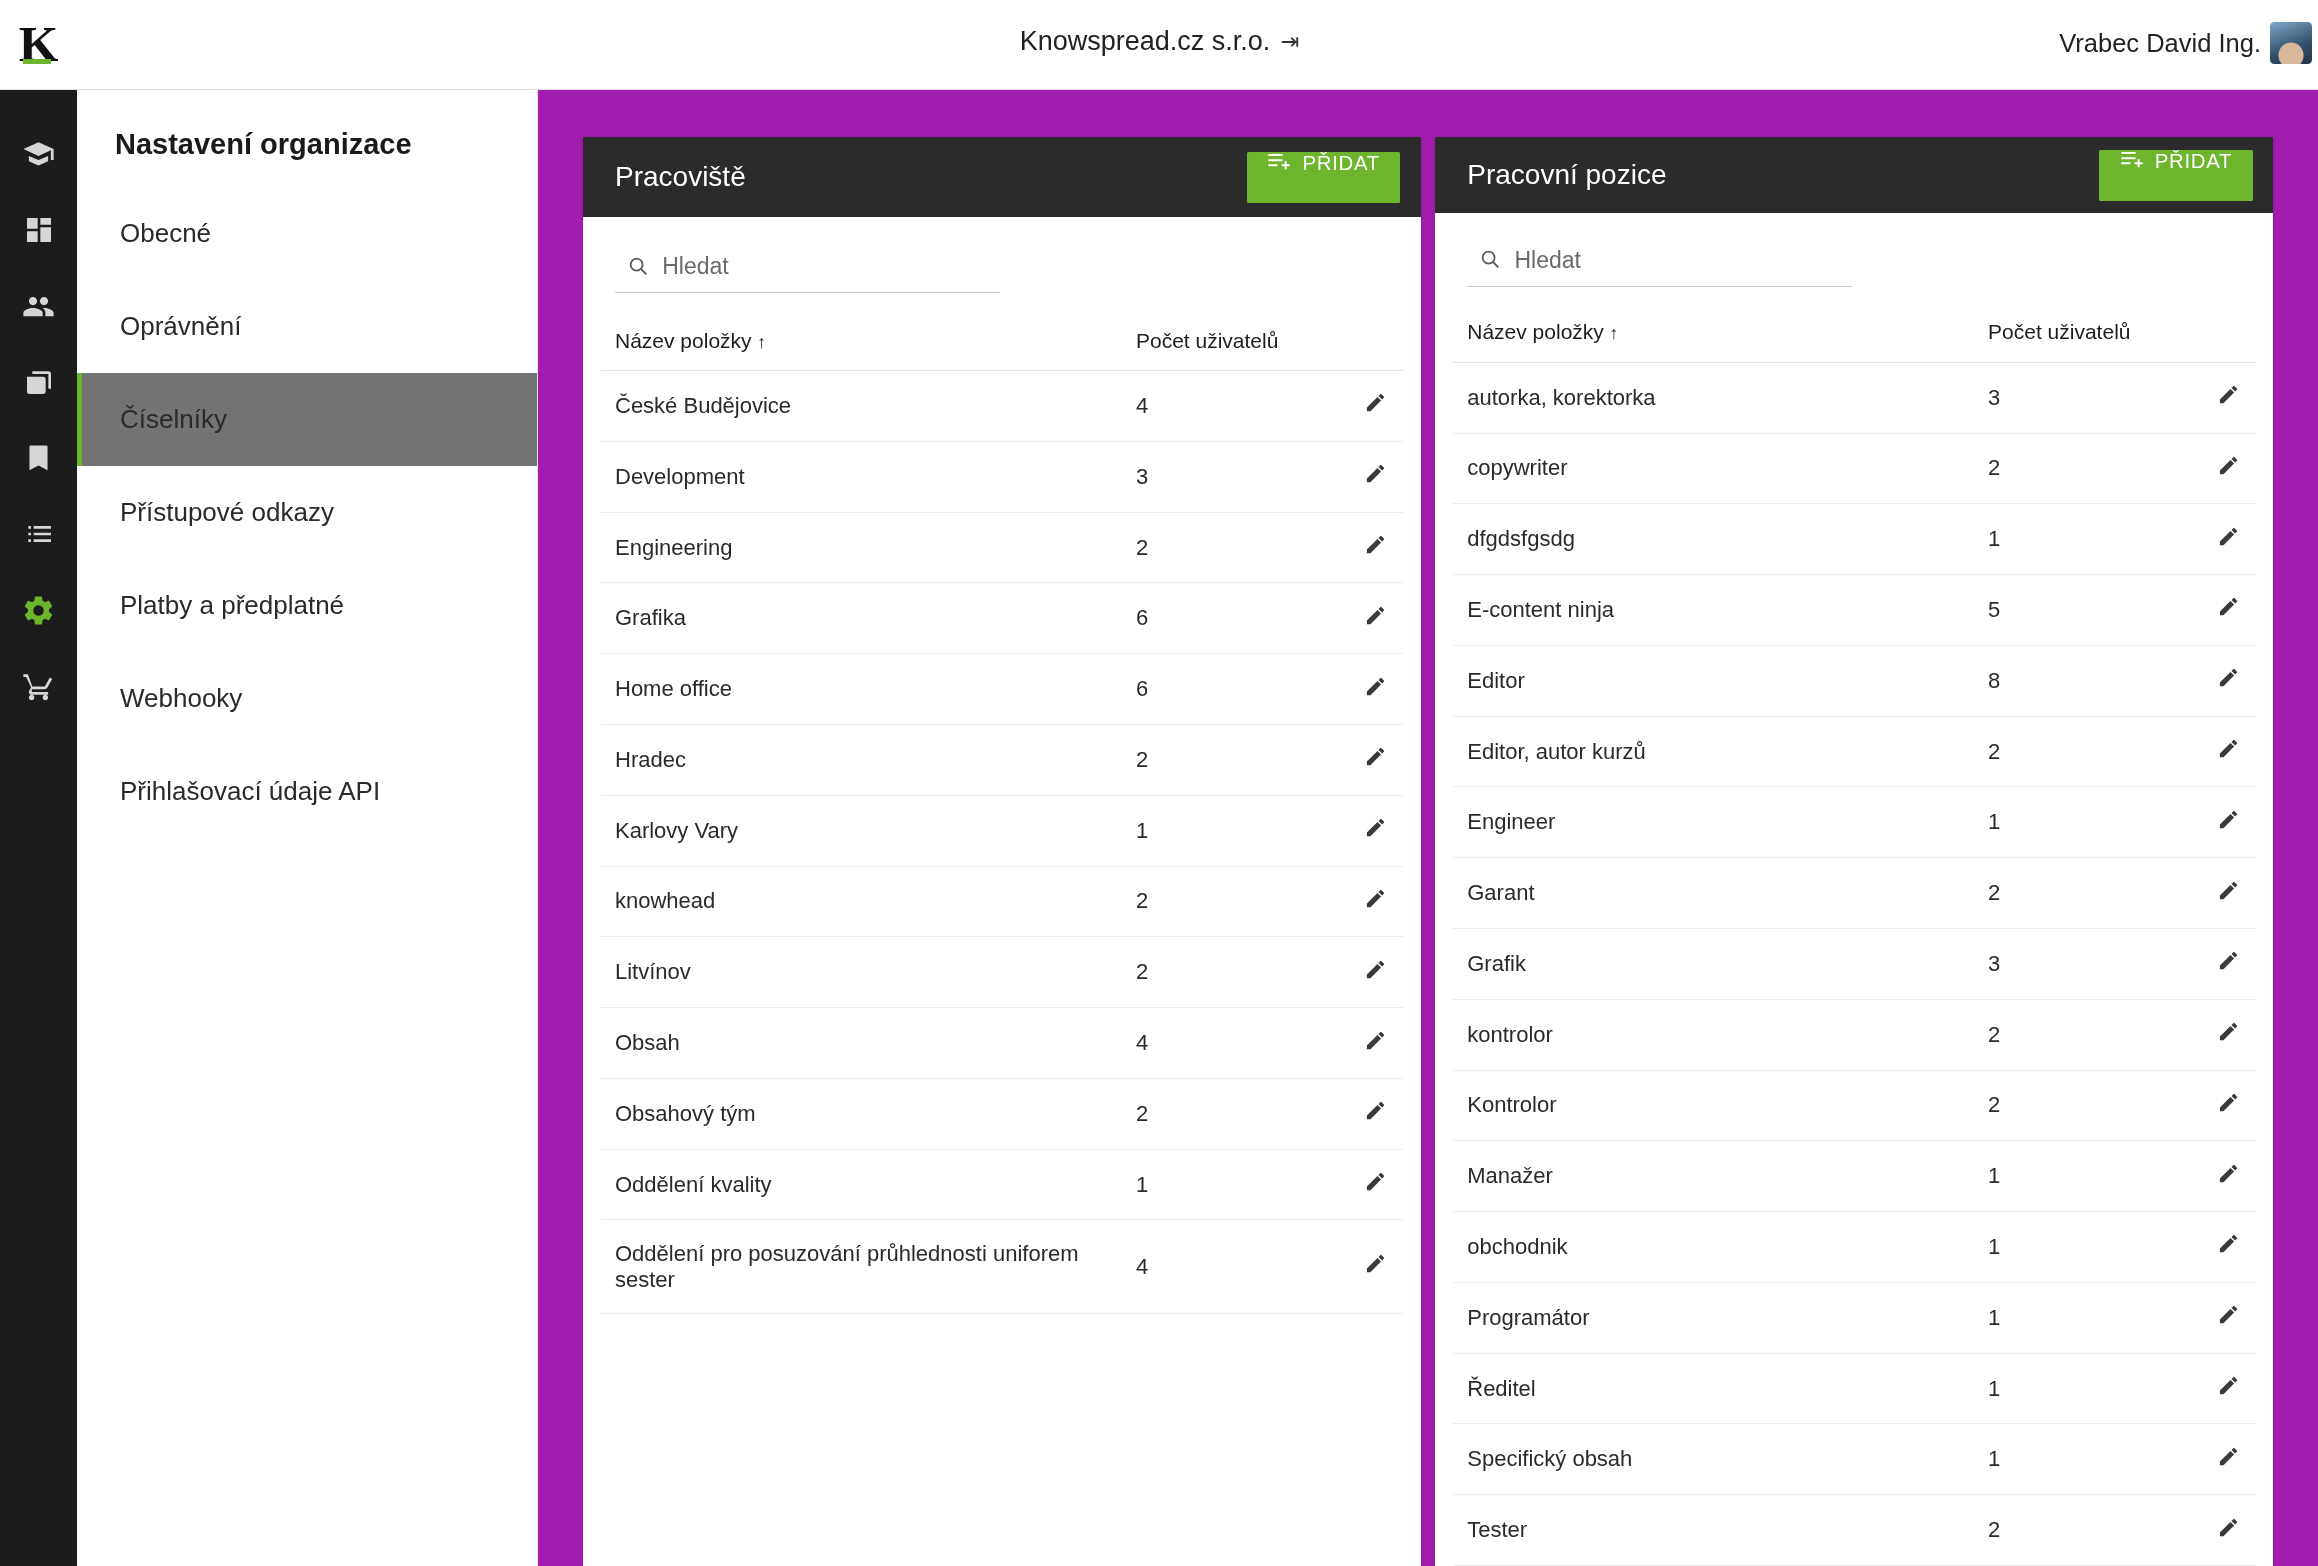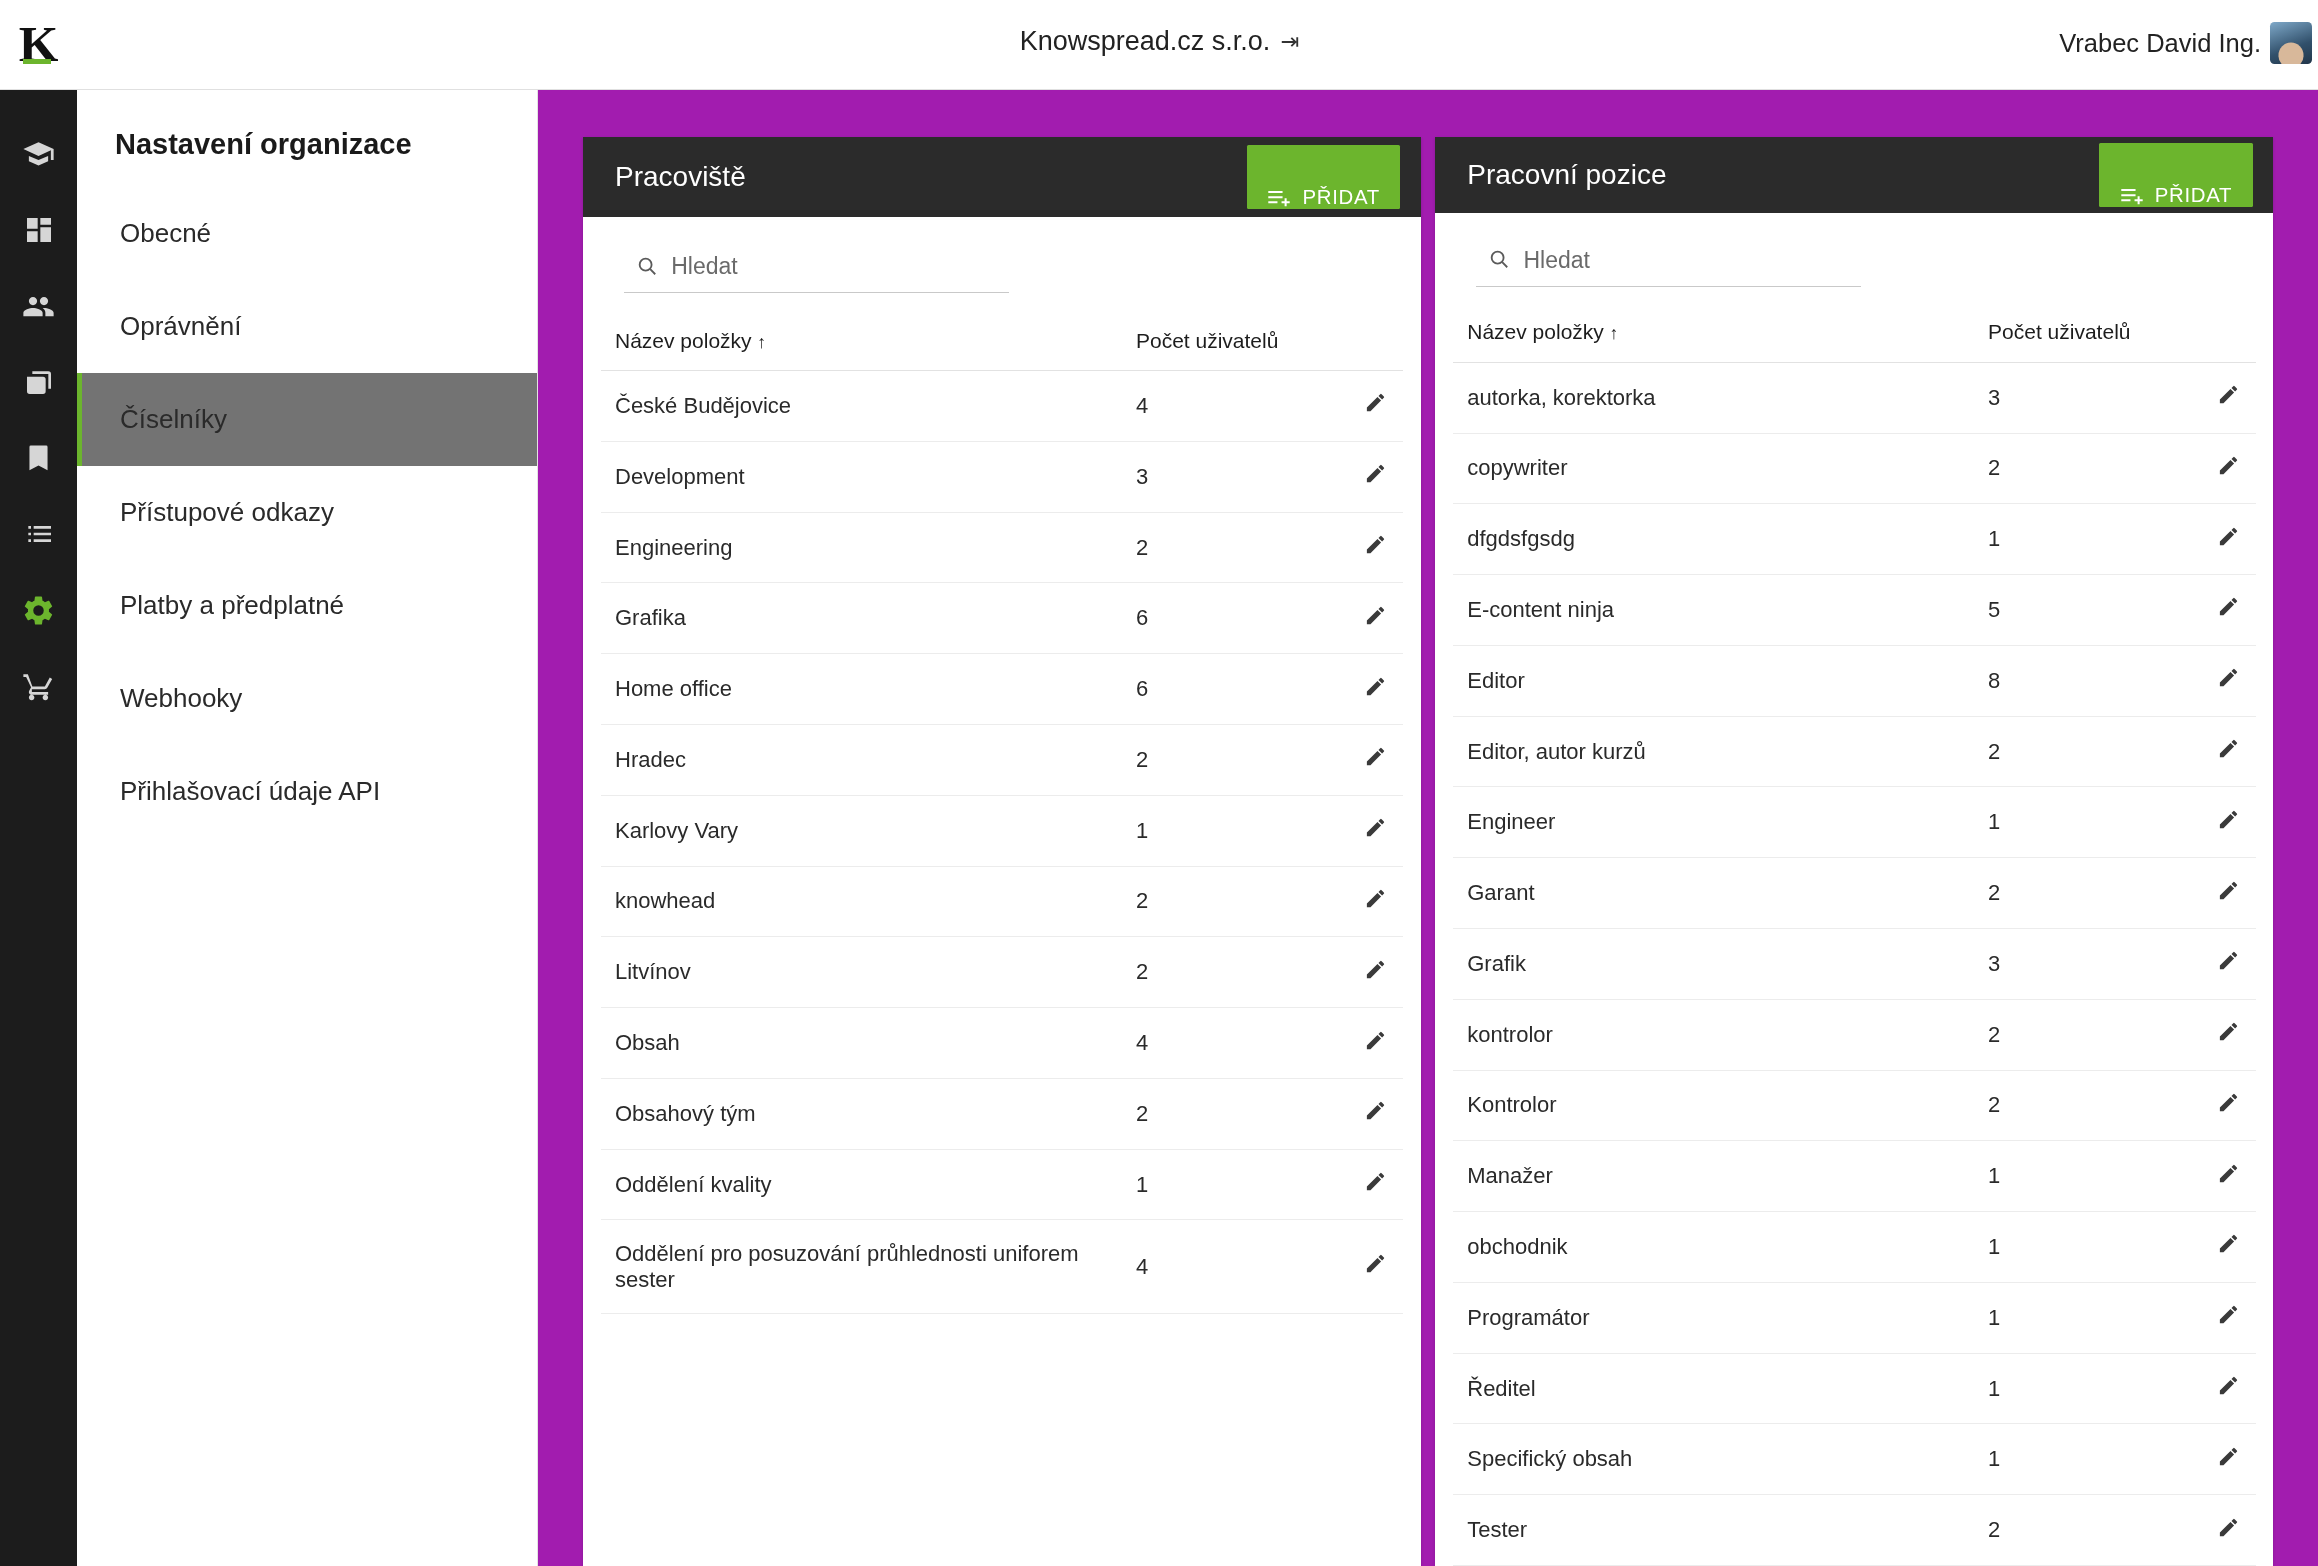--- a/index.html
+++ b/index.html
@@ -147,38 +147,37 @@
     padding: 0 20.4px 0 32px;
   }
   .card-title {
     color: #ffffff;
     font-size: 28px;
   }
   .add-button {
     background: #6cb52d;
     color: #ffffff;
     border: none;
-    height: 64px;
+    height: 51px;
     padding: 0 20.4px;
     font-size: 20.4px;
     letter-spacing: 0.7px;
-    display: flex; align-items: flex-end; gap: 10.2px;
+    display: flex; align-items: flex-start; gap: 10.2px;
     cursor: pointer;
     border-radius: 1.5px;
   }
   .add-button .plus-list {
     display: inline-block;
     width: 25px; height: 20.4px;
     position: relative;
   }
   .search-row {
     height: 100px;
     display: flex; align-items: center;
     padding: 0 32px;
-    margin-left: 9px;
   }
   .search-box {
     width: 385px;
     border-bottom: 0.7px solid #c9c9c9;
     height: 52px;
     display: flex; align-items: center;
     gap: 11.6px;
     padding: 0 2.9px 0 11.6px;
     color: #5a5a5a;
   }

